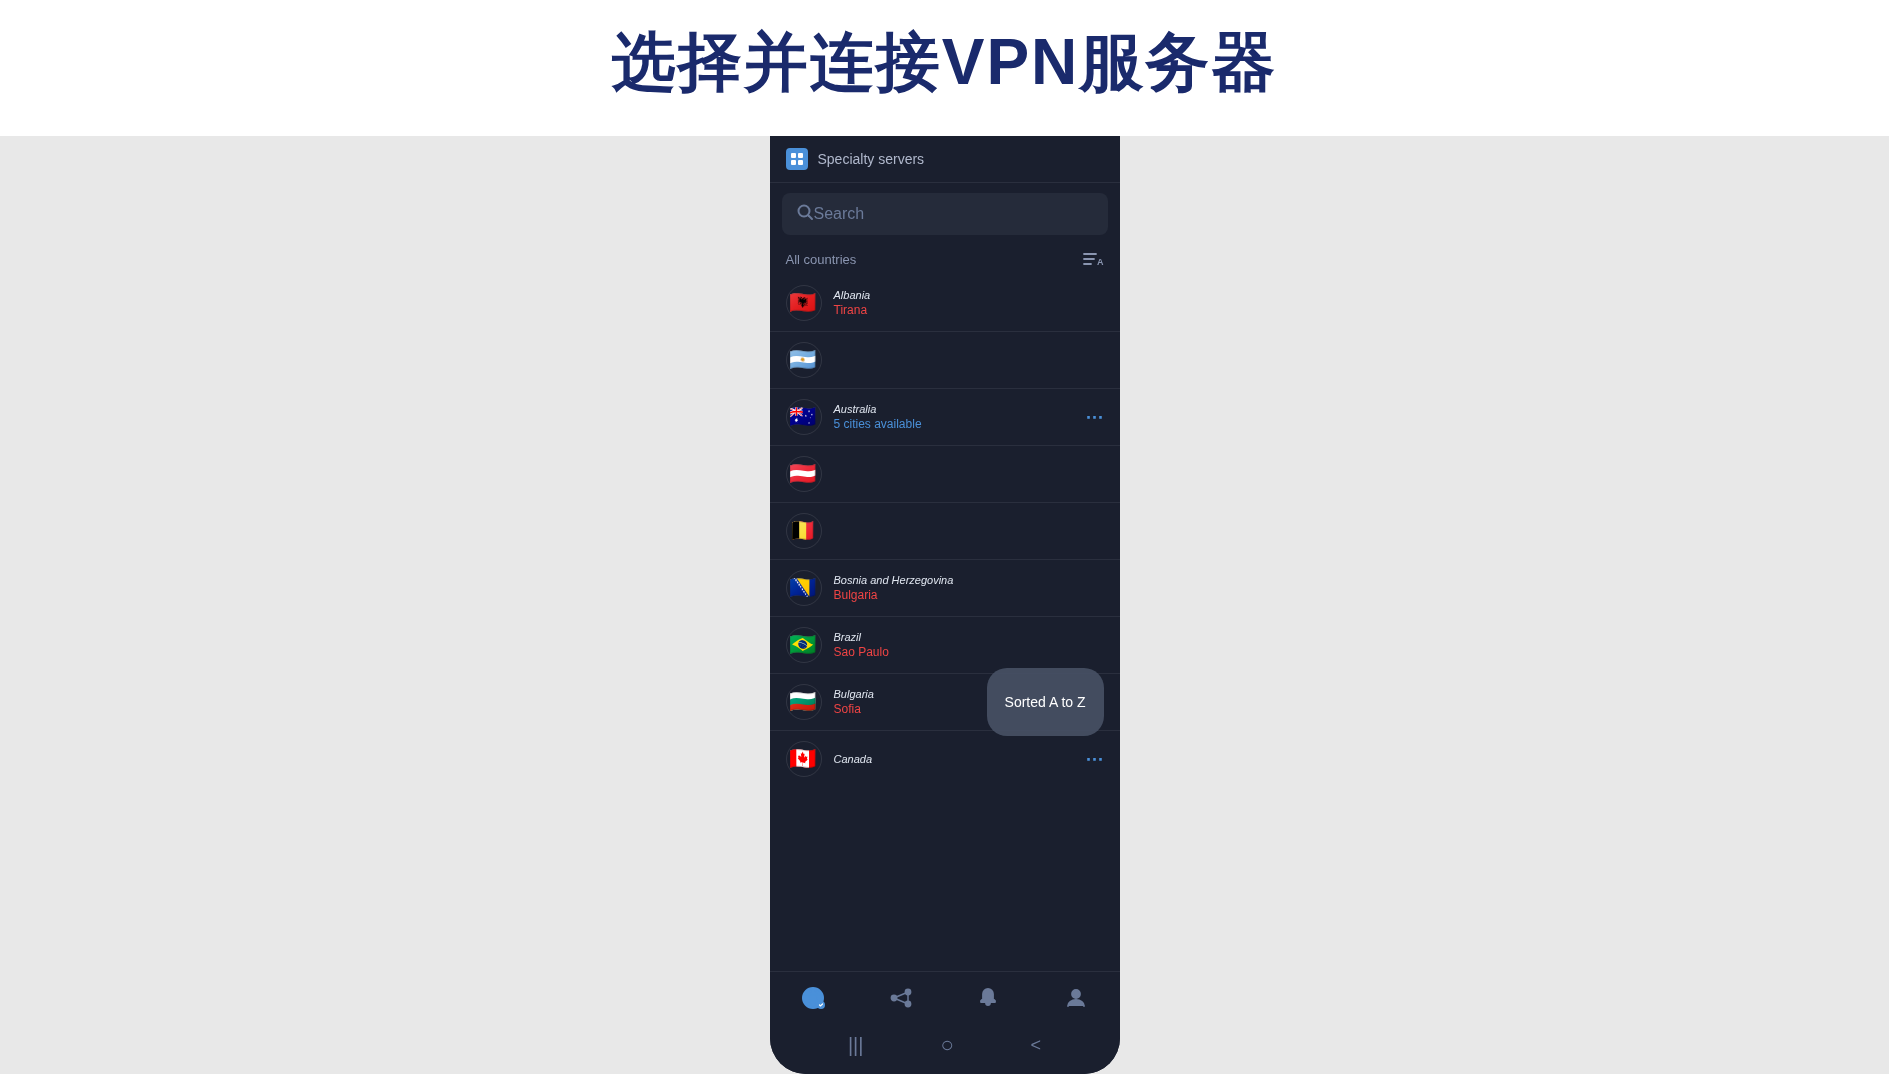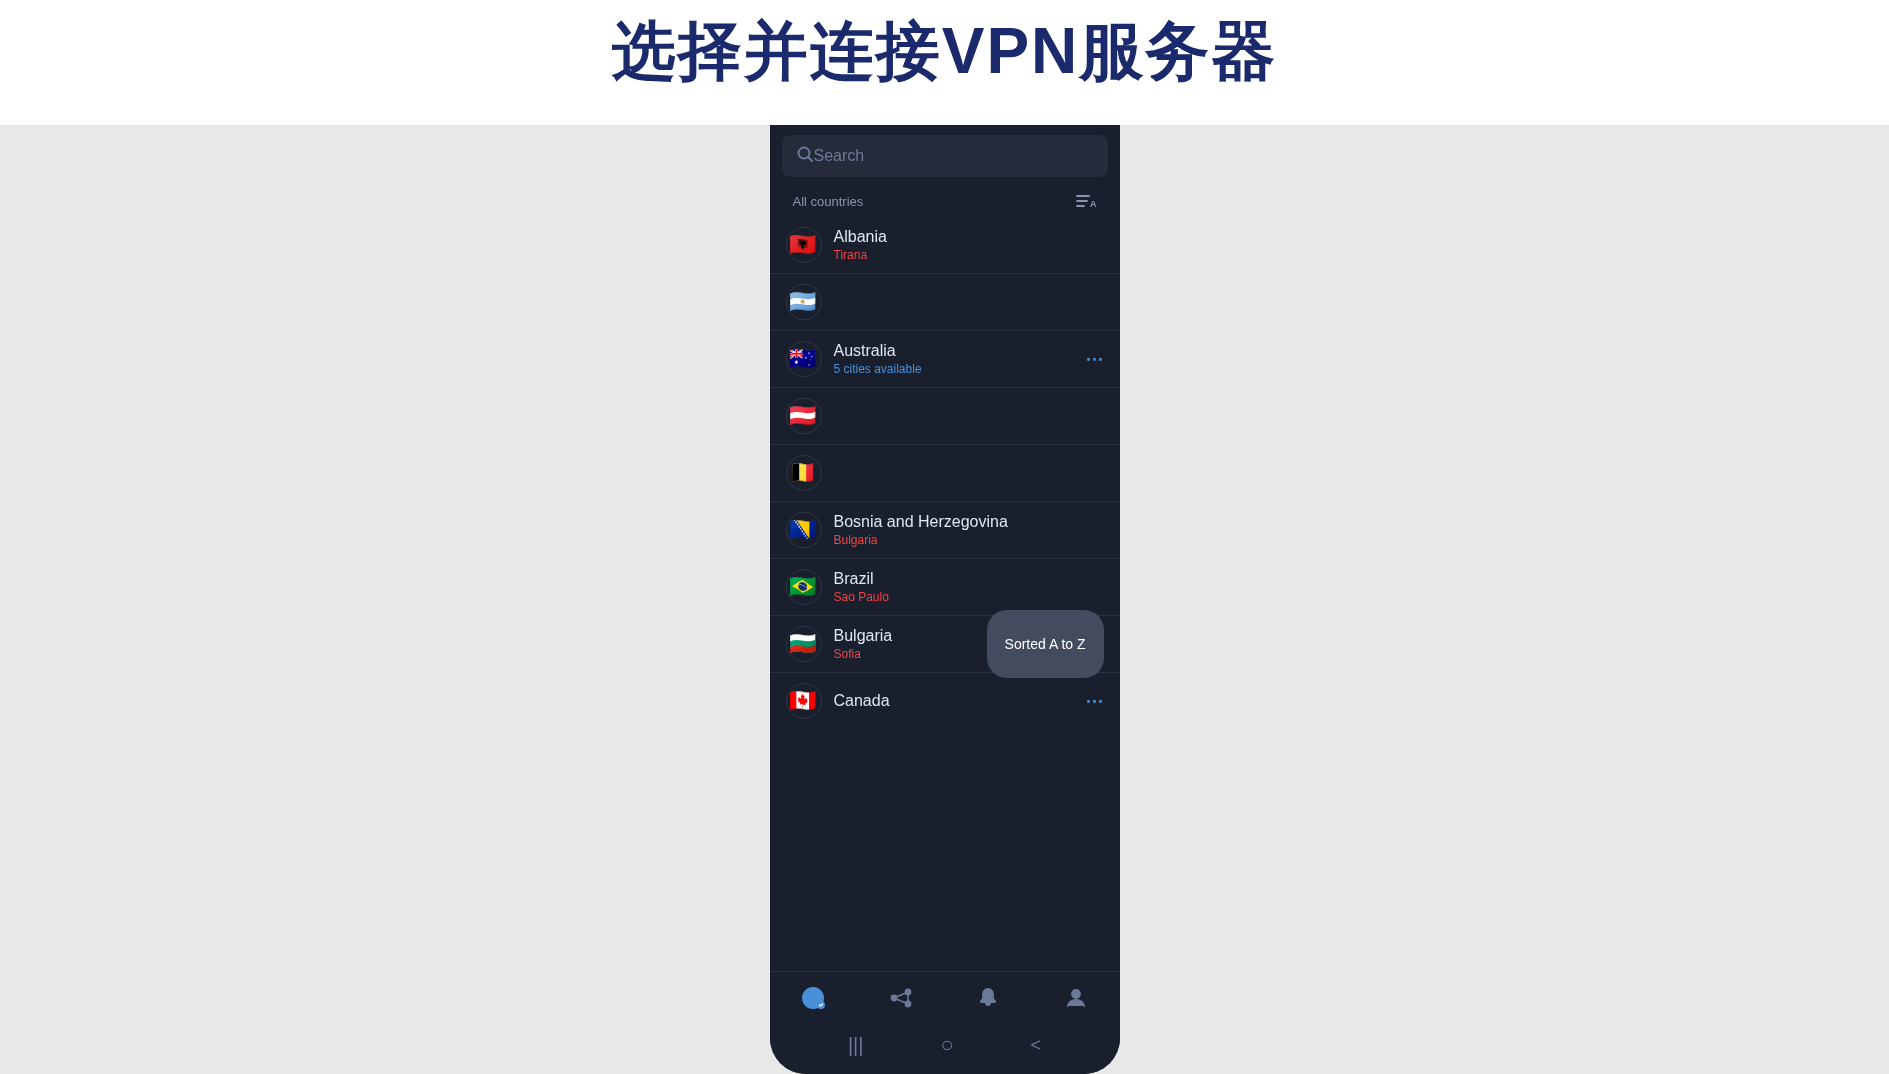--- a/index.html
+++ b/index.html
@@ -12,21 +12,21 @@
       flex-direction: column;
       align-items: center;
       font-family: -apple-system, BlinkMacSystemFont, 'Segoe UI', sans-serif;
       overflow: hidden;
     }
 
     .page-header {
       width: 100%;
       background: #ffffff;
       text-align: center;
-      padding: 8px 0 30px;
+      padding: 19px 0 30px;
       margin-bottom: 0;
     }
 
     .page-title {
       font-size: 64px;
       font-weight: 700;
       color: #1a2a6c;
       letter-spacing: 2px;
     }
 
@@ -89,21 +89,21 @@
     .search-text {
       color: #6b7a99;
       font-size: 16px;
     }
 
     
     .countries-header {
       display: flex;
       align-items: center;
       justify-content: space-between;
-      padding: 6px 23px 8px;
+      padding: 6px 16px 8px;
     }
 
     .countries-label {
       color: #8a95b0;
       font-size: 13px;
       font-weight: 500;
     }
 
     .sort-icon {
       color: #8a95b0;
@@ -141,22 +141,23 @@
       font-size: 22px;
       border: 1px solid rgba(255,255,255,0.1);
     }
 
     .country-info {
       flex: 1;
     }
 
     .country-name {
       color: #e0e6f0;
-      font-size: 16px;
+      font-size: 11px;
       font-weight: 500;
+      font-style: italic;
     }
 
     .country-sub {
       color: #ef4444;
       font-size: 12px;
       margin-top: 2px;
     }
 
     .country-sub.highlight {
       color: #4a90d9;
@@ -240,20 +241,31 @@
   </style>
 </head>
 <body>
 
 <div class="page-header">
   <h1 class="page-title">选择并连接VPN服务器</h1>
 </div>
 
 <div class="phone-container">
 
+  <div class="specialty-bar">
+    <div class="specialty-icon">
+      <svg width="14" height="14" viewBox="0 0 14 14" fill="none">
+        <rect x="1" y="1" width="5" height="5" rx="1" fill="white"></rect>
+        <rect x="8" y="1" width="5" height="5" rx="1" fill="white"></rect>
+        <rect x="1" y="8" width="5" height="5" rx="1" fill="white"></rect>
+        <rect x="8" y="8" width="5" height="5" rx="1" fill="white"></rect>
+      </svg>
+    </div>
+    <span class="specialty-text">Specialty servers</span>
+  </div>
 
   <div class="search-bar">
     <span class="search-icon-svg">
       <svg width="18" height="18" viewBox="0 0 18 18" fill="none">
         <circle cx="8" cy="8" r="5.5" stroke="#6b7a99" stroke-width="2"></circle>
         <line x1="12.5" y1="12.5" x2="16" y2="16" stroke="#6b7a99" stroke-width="2" stroke-linecap="round"></line>
       </svg>
     </span>
     <span class="search-text">Search</span>
   </div>

